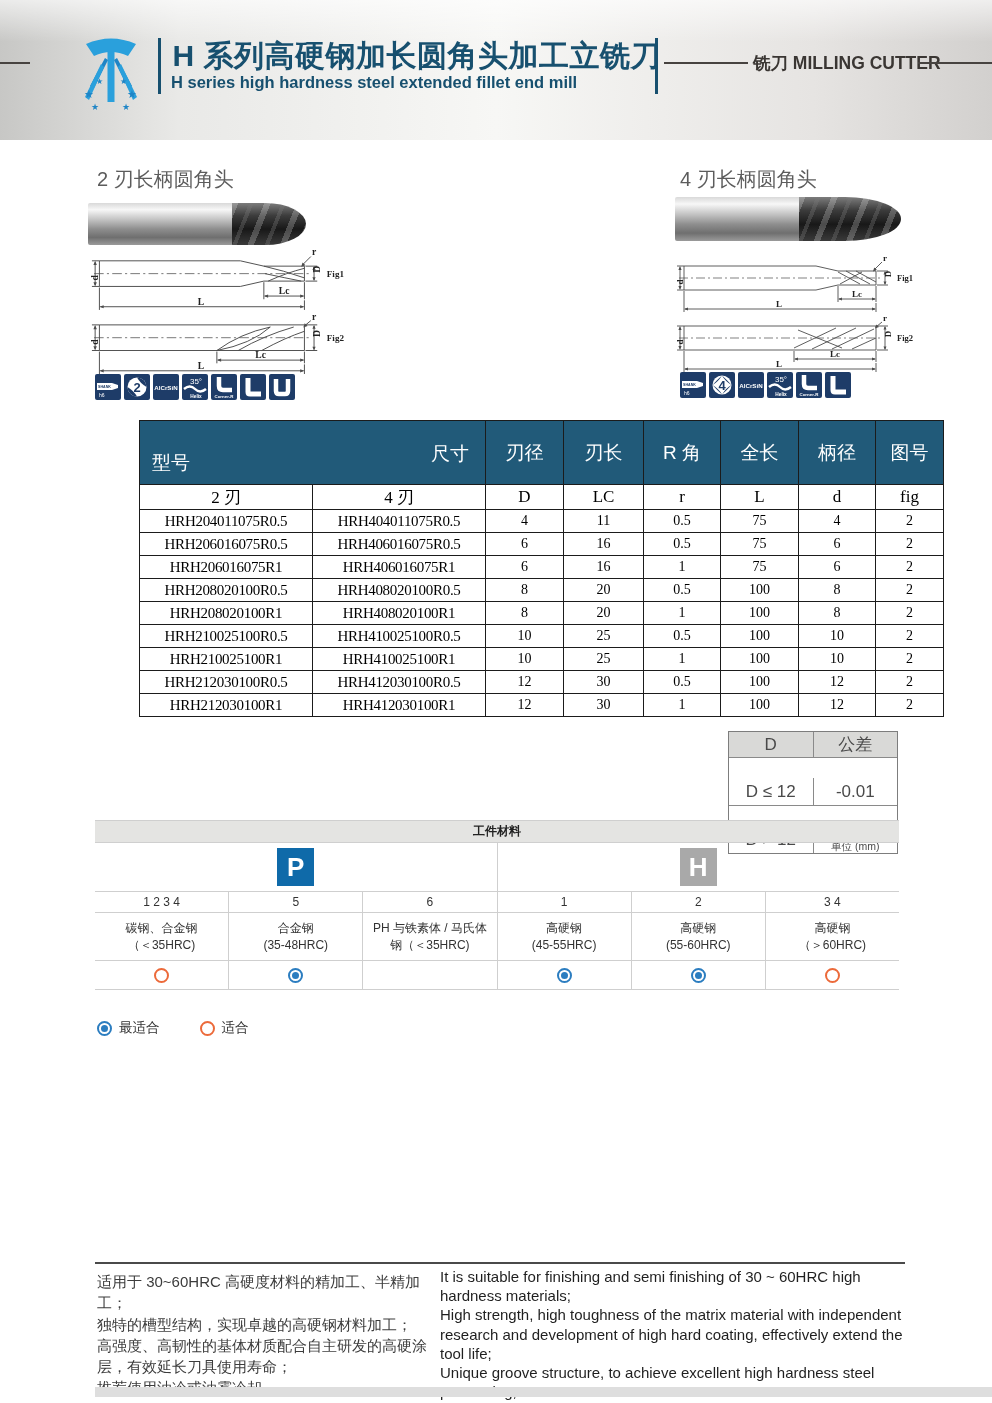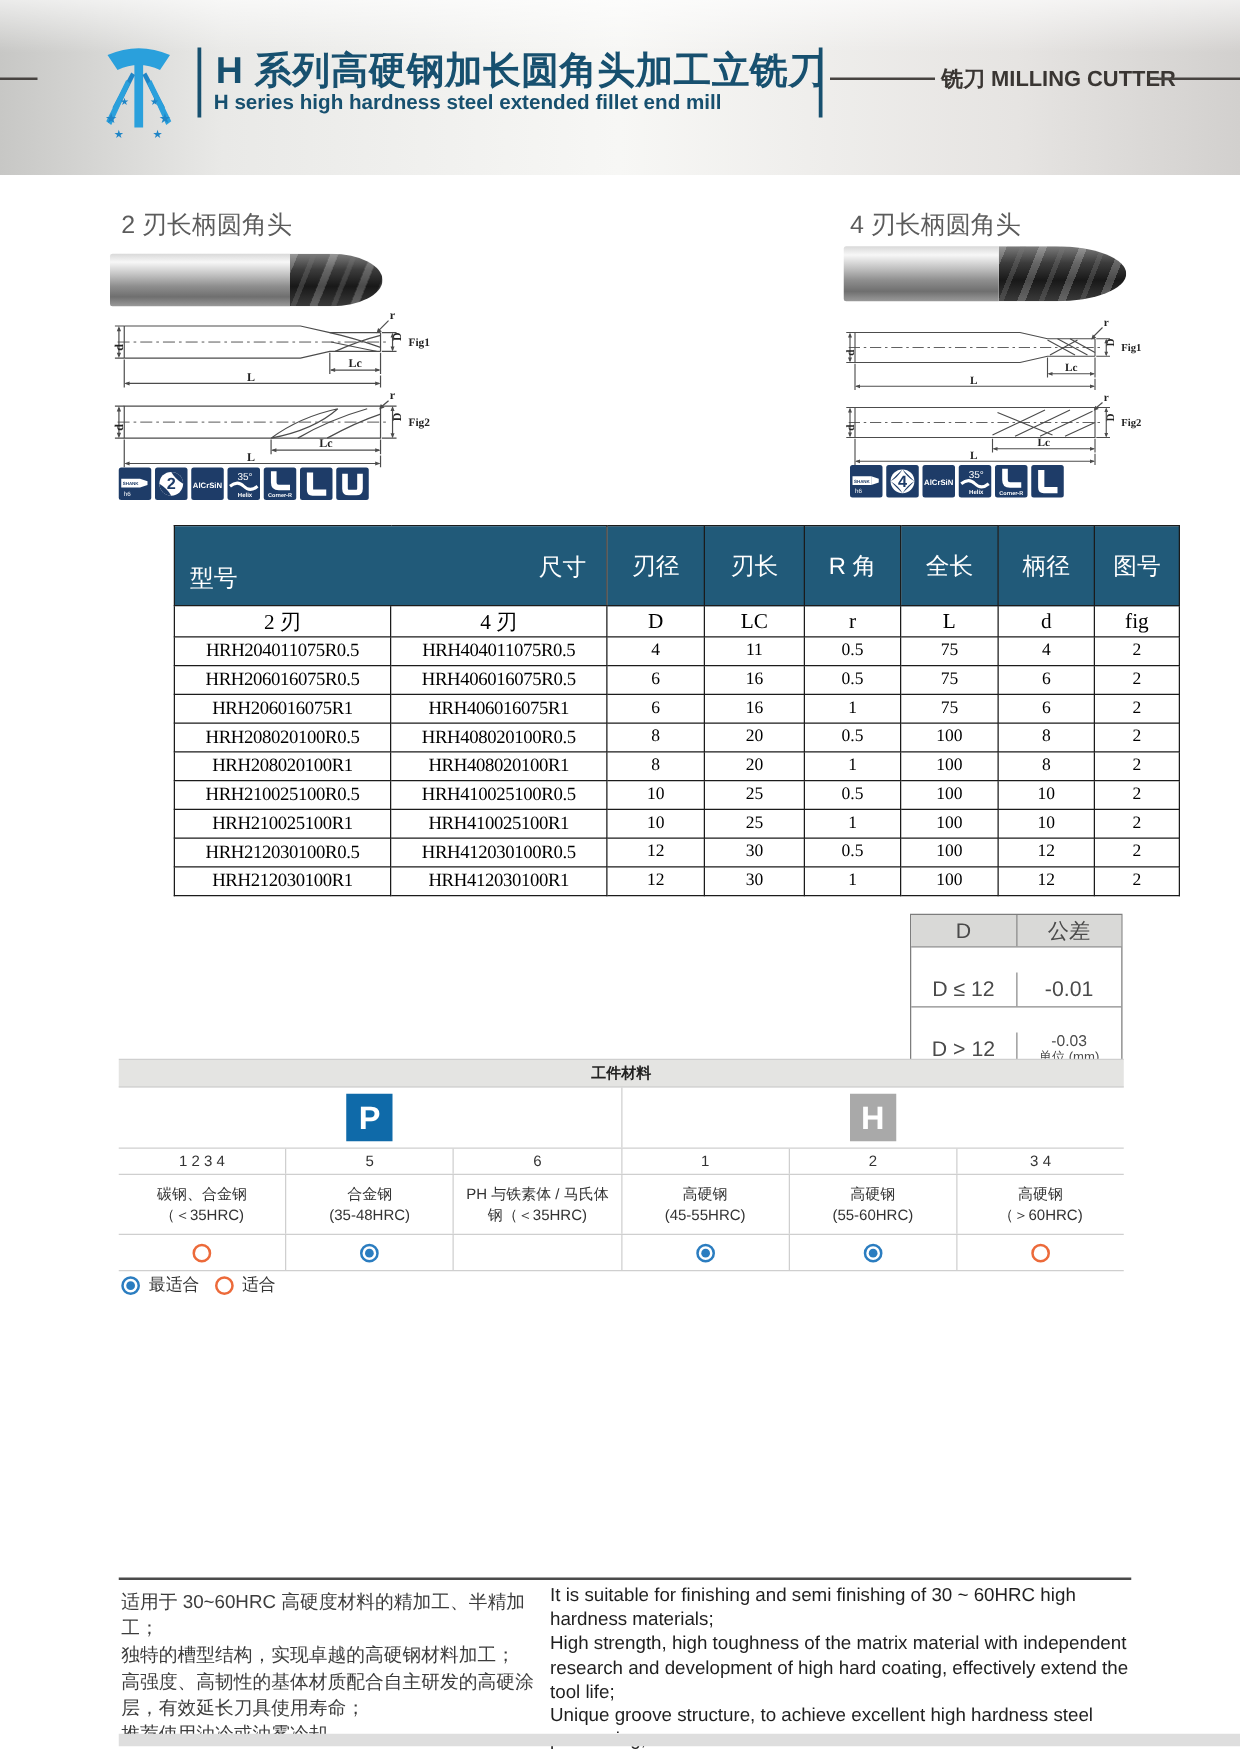--- a/index.html
+++ b/index.html
@@ -56,35 +56,35 @@
   .tol{position:absolute;left:728px;top:731px;width:168px;border:1.5px solid #7d7d7d;color:#4a4a4a;}
   .tol .row{display:flex;border-top:1px solid #8a8a8a;}
   .tol .row:first-child{border-top:none;background:#d9d9d7;}
   .tol .c{flex:1;display:flex;flex-direction:column;align-items:center;justify-content:center;height:25px;font-size:17px;}
   .tol .c+.c{border-left:1px solid #8a8a8a;}
   .tol .row.h2 .c{height:27px;margin-top:20px;}
   .tol .small{font-size:12.5px;line-height:1.05;}
   .tol .tiny{font-size:10.5px;line-height:1.05;}
 
   
-  .mat{position:absolute;left:95px;top:847px;width:804px;color:#333;border-top:1px solid #cfcfcf;border-bottom:1px solid #cfcfcf;}
+  .mat{position:absolute;left:95px;top:820px;width:804px;color:#333;border-top:1px solid #cfcfcf;border-bottom:1px solid #cfcfcf;}
   .mat-title{height:21px;background:#e4e4e2;border-bottom:1px solid #cfcfcf;display:flex;align-items:center;justify-content:center;font-size:12px;font-weight:bold;color:#222;}
   .mat-badges{height:48px;display:flex;border-bottom:1px solid #cfcfcf;}
   .mat-badges .half{flex:1;display:flex;align-items:center;justify-content:center;}
   .mat-badges .half+.half{border-left:1px solid #cfcfcf;}
   .gbadge{width:37px;height:38px;display:flex;align-items:center;justify-content:center;color:#fff;font-weight:bold;font-size:26px;}
   .mat-row{display:flex;border-bottom:1px solid #cfcfcf;}
   .mat-row:last-child{border-bottom:none;}
   .mat-cell{flex:1;display:flex;flex-direction:column;align-items:center;justify-content:center;font-size:12px;line-height:1.35;text-align:center;}
   .mat-cell+.mat-cell{border-left:1px solid #cfcfcf;}
   .r-num{height:20px;} .r-name{height:47px;} .r-mark{height:28px;}
   .ring{width:11px;height:11px;border:2px solid #ec6a3a;border-radius:50%;}
   .ring.best{border-color:#2b7dc0;position:relative;}
   .ring.best::after{content:"";position:absolute;inset:2px;background:#2b7dc0;border-radius:50%;}
-  .legend{position:absolute;left:97px;top:1019px;display:flex;gap:12px;align-items:center;font-size:13.5px;color:#333;}
+  .legend{position:absolute;left:97px;top:1019px;display:flex;gap:40px;align-items:center;font-size:13.5px;color:#333;}
   .legend .item{display:flex;align-items:center;gap:7px;}
 
   
   .sep{position:absolute;left:95px;top:1262px;width:810px;height:1.5px;background:#4a4a4a;}
   .cntext{position:absolute;left:97px;top:1271px;width:352px;font-size:15px;line-height:1.42;color:#3c3c3c;}
   .entext{position:absolute;left:440px;top:1267px;width:474px;font-size:15px;line-height:1.28;color:#1f1f1f;}
   .footbar{position:absolute;left:95px;top:1387px;width:897px;height:10px;background:#dedede;}
 </style>
 </head>
 <body>

